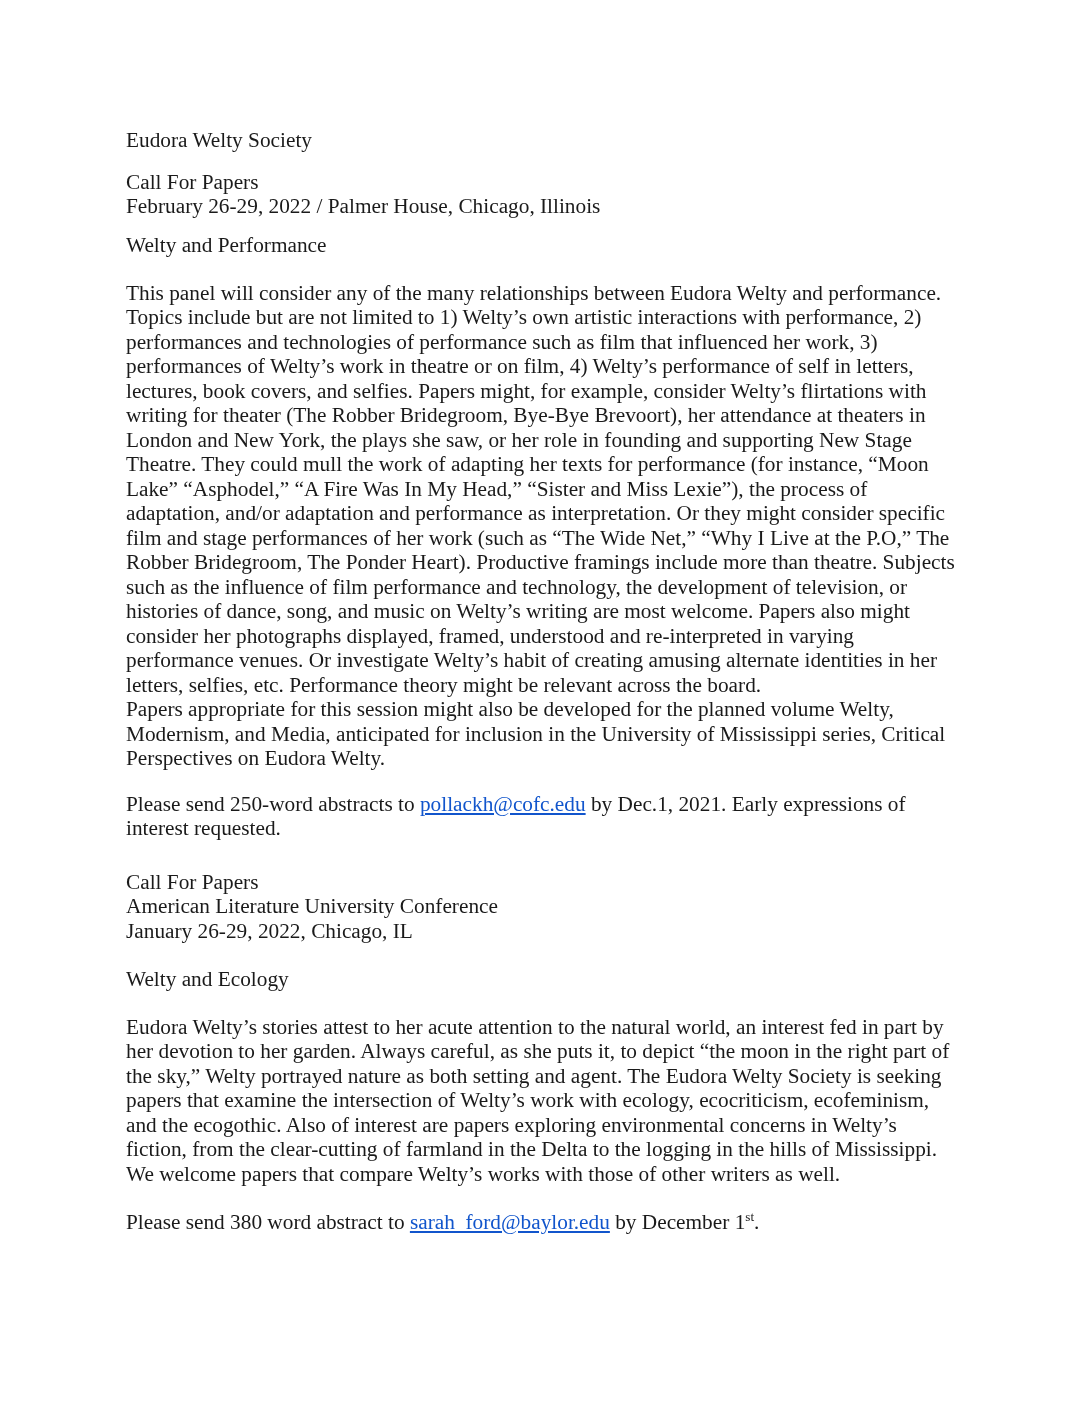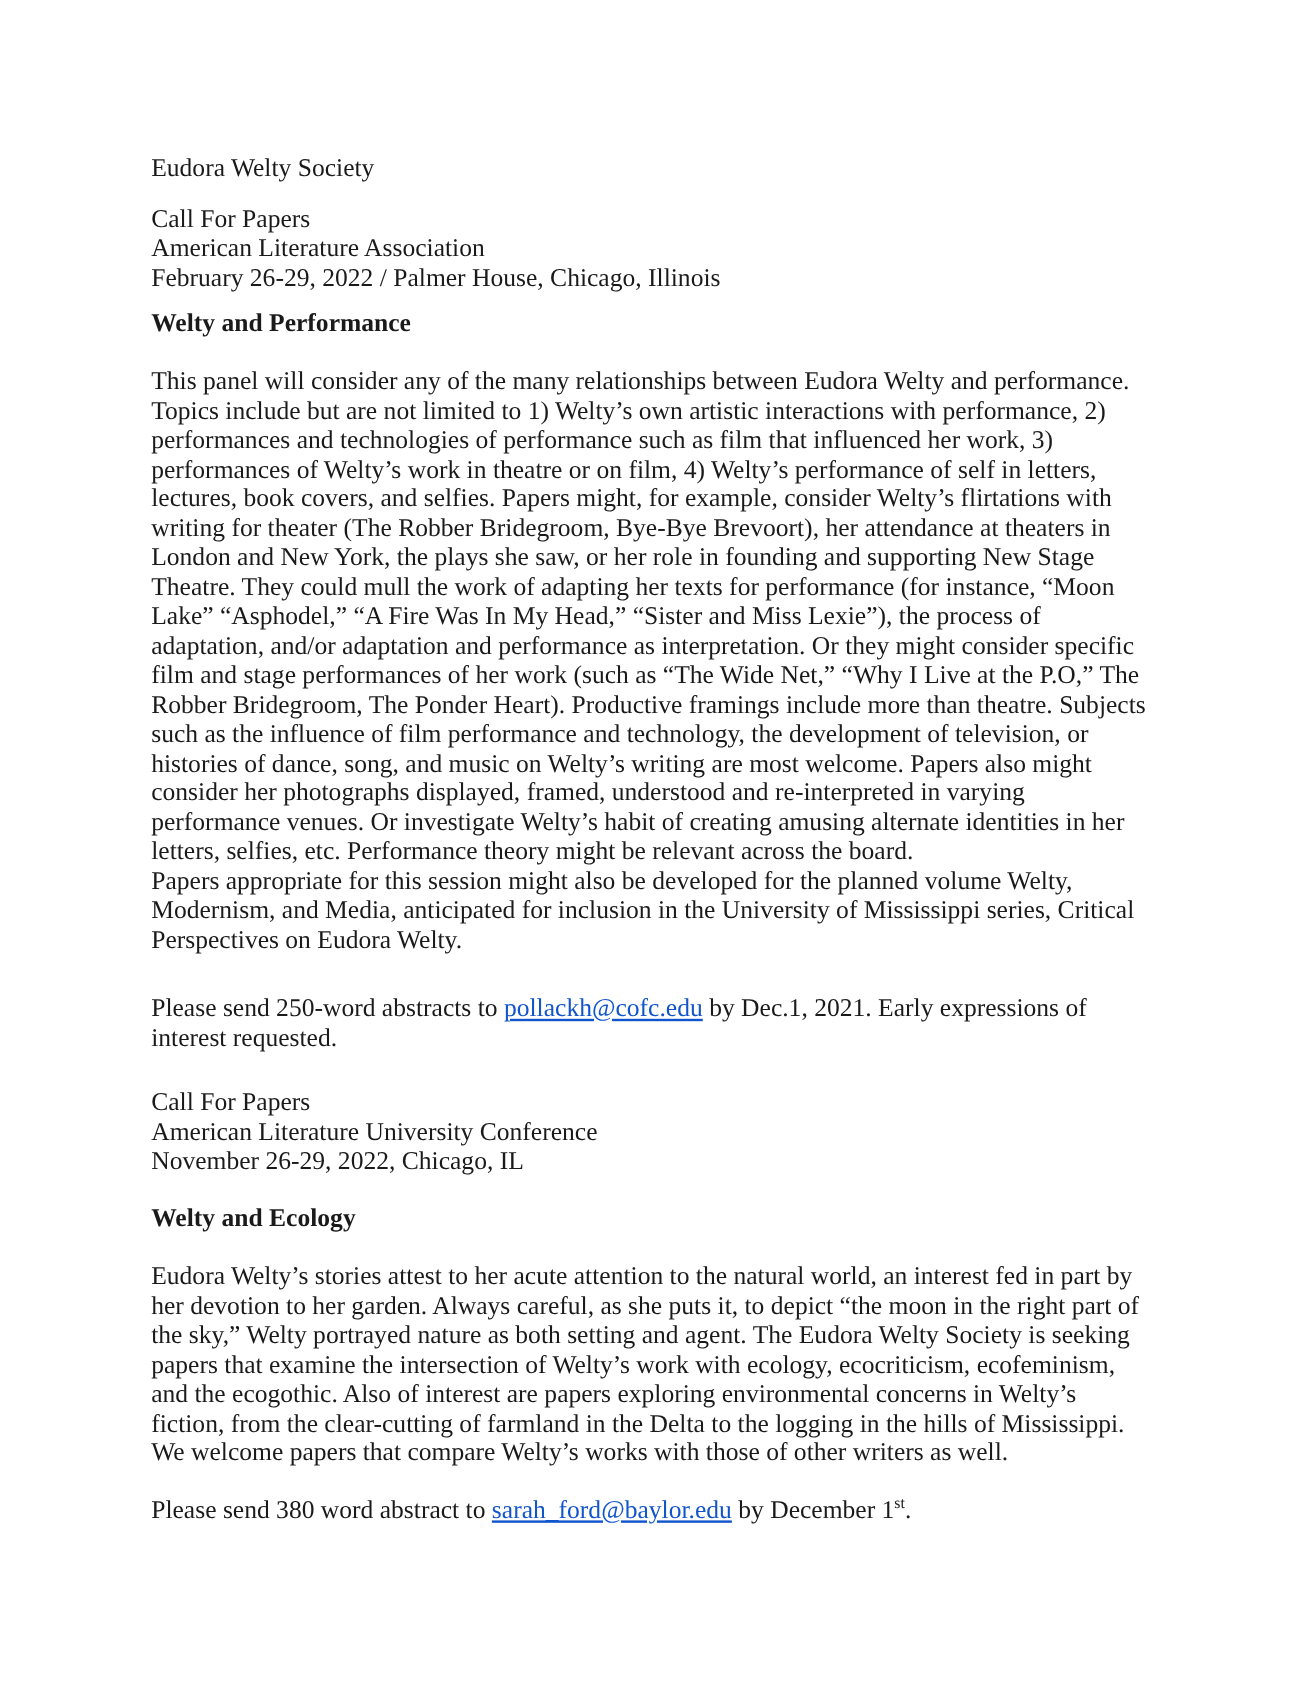--- a/index.html
+++ b/index.html
@@ -22,25 +22,25 @@
   }
   .content {
     width: 832px;
   }
   p {
     margin: 0;
     font-size: 21.3px;
     line-height: 24.5px;
   }
   .line { margin: 0; }
-  .heading { font-weight: bold; }
+  .heading { font-weight: normal; }
   .mb17 { margin-bottom: 17px; }
   .mb14 { margin-bottom: 14px; }
   .mb23 { margin-bottom: 23.5px; }
-  .mb24 { margin-bottom: 33px; }
+  .mb24 { margin-bottom: 21px; }
   .mb29 { margin-bottom: 29px; }
   a.link {
     color: #1155cc;
     text-decoration: underline;
   }
   sup.ord {
     font-size: 0.62em;
     line-height: 0;
     vertical-align: super;
   }
@@ -48,35 +48,34 @@
 </head>
 <body>
 
 <div class="page">
   <div class="content">
 
     <p class="line mb17">Eudora Welty Society</p>
 
     <div class="mb14">
       <p class="line">Call For Papers</p>
-      <p class="line">American Literature Association</p>
       <p class="line">February 26-29, 2022 / Palmer House, Chicago, Illinois</p>
     </div>
 
     <p class="heading mb23">Welty and Performance</p>
 
     <p class="para">This panel will consider any of the many relationships between Eudora Welty and performance. Topics include but are not limited to 1) Welty’s own artistic interactions with performance, 2) performances and technologies of performance such as film that influenced her work, 3) performances of Welty’s work in theatre or on film, 4) Welty’s performance of self in letters, lectures, book covers, and selfies. Papers might, for example, consider Welty’s flirtations with writing for theater (The Robber Bridegroom, Bye-Bye Brevoort), her attendance at theaters in London and New York, the plays she saw, or her role in founding and supporting New Stage Theatre. They could mull the work of adapting her texts for performance (for instance, “Moon Lake” “Asphodel,” “A Fire Was In My Head,” “Sister and Miss Lexie”), the process of adaptation, and/or adaptation and performance as interpretation. Or they might consider specific film and stage performances of her work (such as “The Wide Net,” “Why I Live at the P.O,” The Robber Bridegroom, The Ponder Heart). Productive framings include more than theatre. Subjects such as the influence of film performance and technology, the development of television, or histories of dance, song, and music on Welty’s writing are most welcome. Papers also might consider her photographs displayed, framed, understood and re-interpreted in varying performance venues. Or investigate Welty’s habit of creating amusing alternate identities in her letters, selfies, etc. Performance theory might be relevant across the board.</p>
     <p class="para mb24">Papers appropriate for this session might also be developed for the planned volume Welty, Modernism, and Media, anticipated for inclusion in the University of Mississippi series, Critical Perspectives on Eudora Welty.</p>
 
     <p class="para mb29"><span>Please send 250-word abstracts to </span><a class="link" href="#">pollackh@cofc.edu</a><span> by Dec.1, 2021. Early expressions of interest requested.</span></p>
 
     <div class="mb23">
       <p class="line">Call For Papers</p>
       <p class="line">American Literature University Conference</p>
-      <p class="line">November 26-29, 2022, Chicago, IL</p>
+      <p class="line">January 26-29, 2022, Chicago, IL</p>
     </div>
 
     <p class="heading mb23">Welty and Ecology</p>
 
     <p class="para mb23">Eudora Welty’s stories attest to her acute attention to the natural world, an interest fed in part by her devotion to her garden. Always careful, as she puts it, to depict “the moon in the right part of the sky,” Welty portrayed nature as both setting and agent. The Eudora Welty Society is seeking papers that examine the intersection of Welty’s work with ecology, ecocriticism, ecofeminism, and the ecogothic. Also of interest are papers exploring environmental concerns in Welty’s fiction, from the clear-cutting of farmland in the Delta to the logging in the hills of Mississippi. We welcome papers that compare Welty’s works with those of other writers as well.</p>
 
     <p class="para"><span>Please send 380 word abstract to </span><a class="link" href="#">sarah_ford@baylor.edu</a><span> by December 1</span><sup class="ord">st</sup><span>.</span></p>
 
   </div>
 </div>

